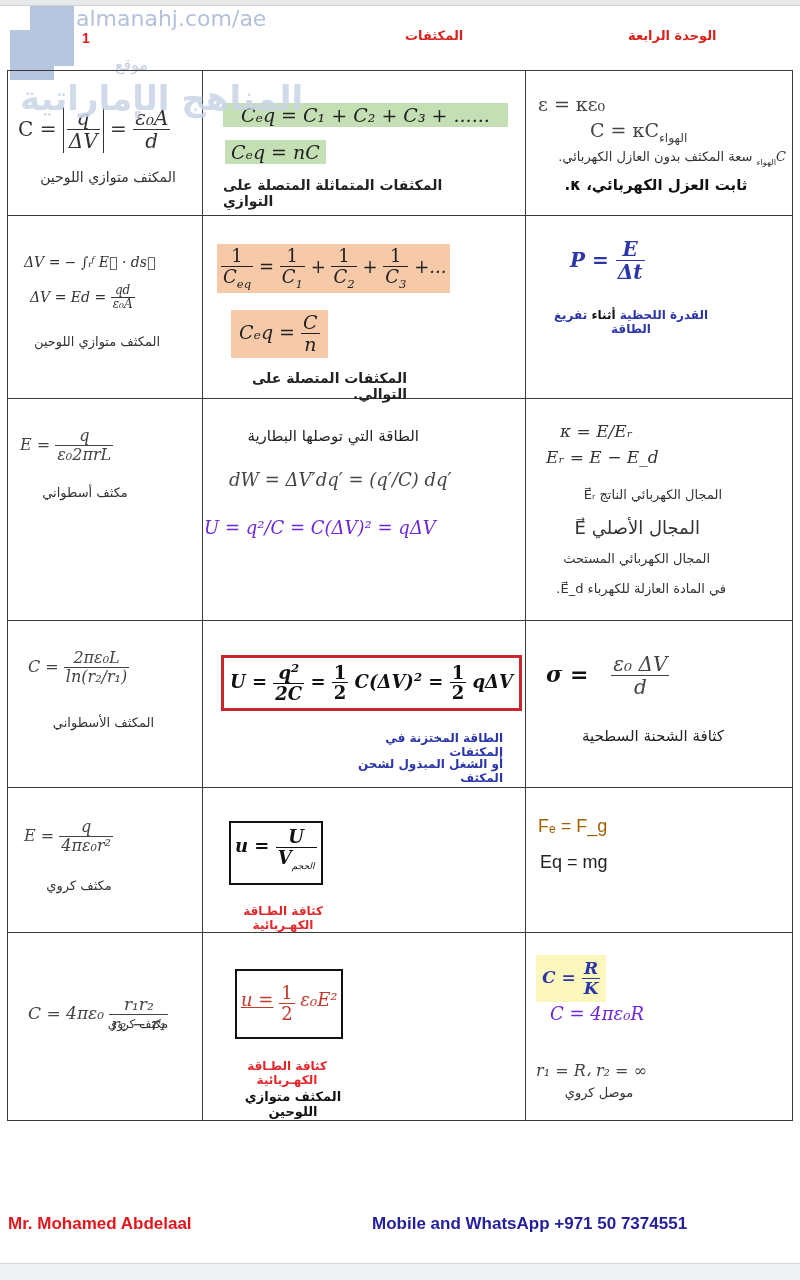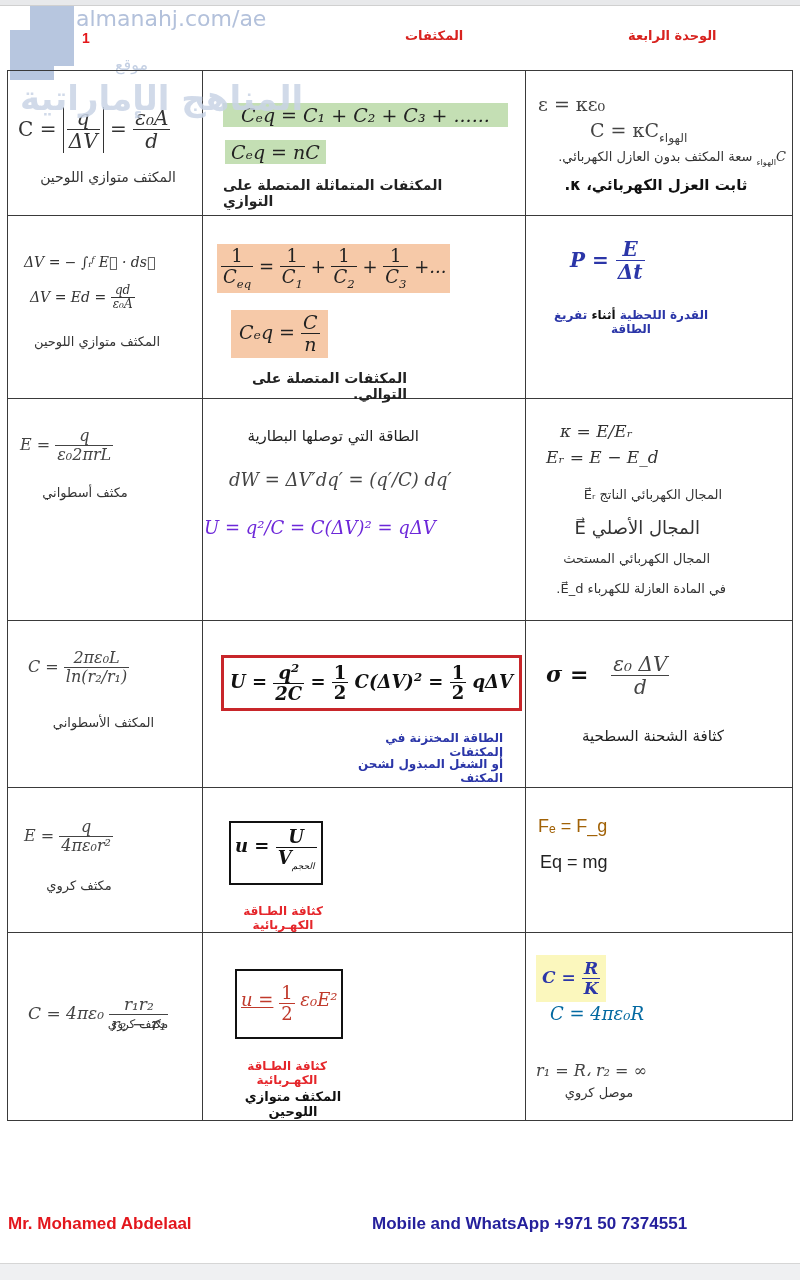--- a/index.html
+++ b/index.html
@@ -202,21 +202,21 @@
         <span>ε₀E²</span>
       </div>
       <div class="abs ar red" style="left:14px;top:126px;width:140px;text-align:center;font-size:12px;font-weight:bold;">كثافة الطـاقة الكهـربائية</div>
       <div class="abs ar" style="left:20px;top:156px;width:140px;text-align:center;font-size:13px;font-weight:bold;color:#111;">المكثف متوازي اللوحين</div>
     </td>
     <td>
       <div class="abs math yellow blue" style="left:10px;top:22px;padding:4px 6px;font-size:17px;font-weight:bold;white-space:nowrap;">
         <span>C =</span>
         <span class="frac"><span class="n">R</span><span class="d">K</span></span>
       </div>
-      <div class="abs math" style="left:24px;top:70px;font-size:18px;color:#0369a1;white-space:nowrap;">C = 4πε₀R</div>
+      <div class="abs math" style="left:24px;top:70px;font-size:18px;color:#6d28d9;white-space:nowrap;">C = 4πε₀R</div>
       <div class="abs ar" style="left:30px;top:104px;width:86px;text-align:center;font-size:13px;color:#333;margin-top:48px;">موصل كروي</div>
       <div class="abs math" style="left:10px;top:128px;font-size:16px;color:#444;white-space:nowrap;">r₁ = R، r₂ = ∞</div>
     </td>
   </tr>
 </tbody>
   </table>
 
 <div class="footer-l">Mr. Mohamed Abdelaal</div>
 <div class="footer-r">Mobile and WhatsApp +971 50 7374551</div>
 

